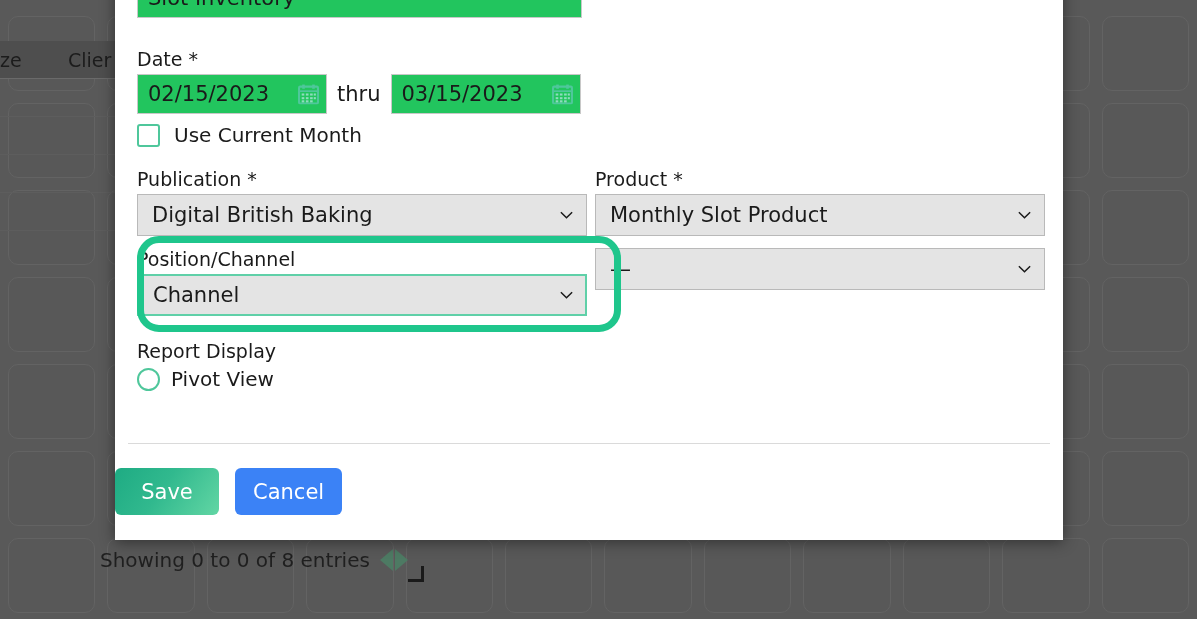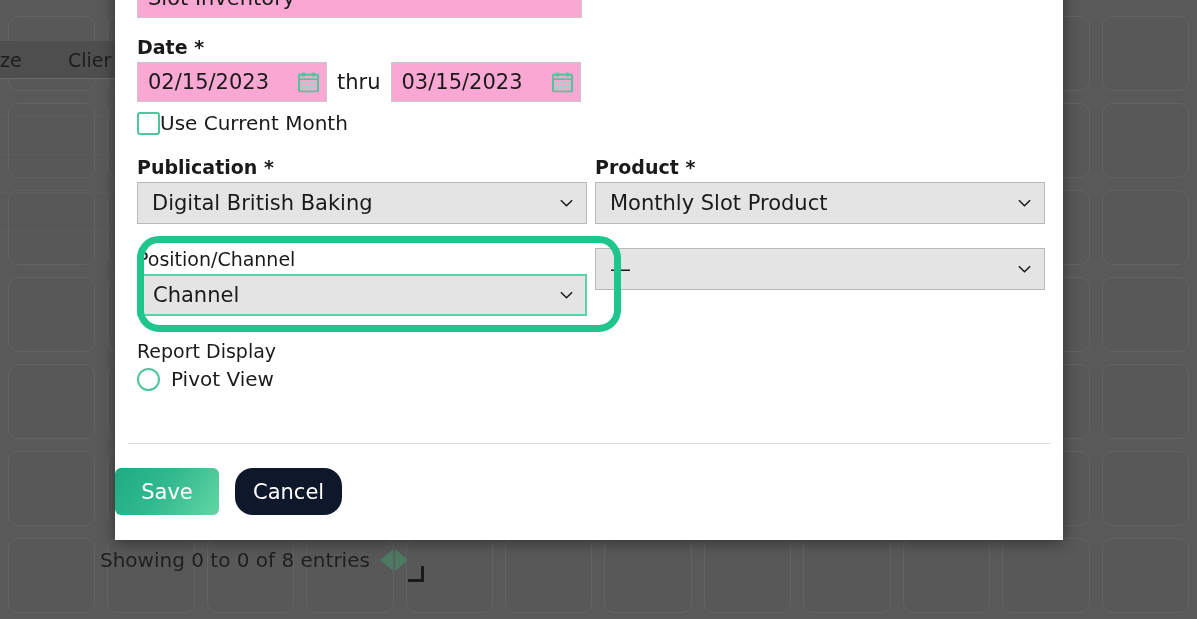--- a/index.html
+++ b/index.html
@@ -118,27 +118,27 @@
     box-shadow: 0 2px 14px rgba(0,0,0,0.45);
     z-index: 10;
     padding: 0 22px;
   }
 
   .field-label {
     font-size: 19px;
     color: #1a1a1a;
     margin-bottom: 4px;
   }
-  .field-label.bold { font-weight: bold; }
+  .field-label.bold { font-weight: normal; margin-top: 12px; }
 
   .txt-input {
     width: 100%;
     height: 40px;
     border: 1px solid #c8c8c8;
-    background: #f9a8d4;
+    background: #22c55e;
     font-size: 21px;
     color: #1a1a1a;
     padding: 0 10px;
     outline: none;
     font-family: inherit;
   }
 
   
   .row { display: flex; gap: 8px; }
   .col { flex: 1 1 0; min-width: 0; }
@@ -170,21 +170,21 @@
     top: 50%;
     transform: translateY(-50%);
     width: 21px; height: 21px;
     pointer-events: none;
   }
   #thru-label { font-size: 21px; color: #1a1a1a; }
 
   #use-current-month {
     display: flex;
     align-items: center;
-    gap: 0;
+    gap: 14px;
     margin-top: 9px;
   }
   .chk {
     width: 23px; height: 23px;
     border: 2px solid #4fc79b;
     border-radius: 3px;
     background: #fff;
     flex: 0 0 auto;
   }
   #use-current-month span { font-size: 20px; color: #1a1a1a; }
@@ -282,22 +282,21 @@
     color: #ffffff;
     font-size: 21px;
     font-family: inherit;
     cursor: pointer;
     padding: 0 18px;
   }
   #save-button {
     background: linear-gradient(125deg, #1eab83 0%, #31b98e 45%, #62d6a4 100%);
   }
   #cancel-button {
-    background: #0f172a;
-    border-radius: 18px;
+    background: #3b82f6;
   }
 </style>
 </head>
 <body>
 
 <div id="backdrop">
 
   <div id="bg-grid">
     <div class="ph"></div>
     <div class="ph"></div>

